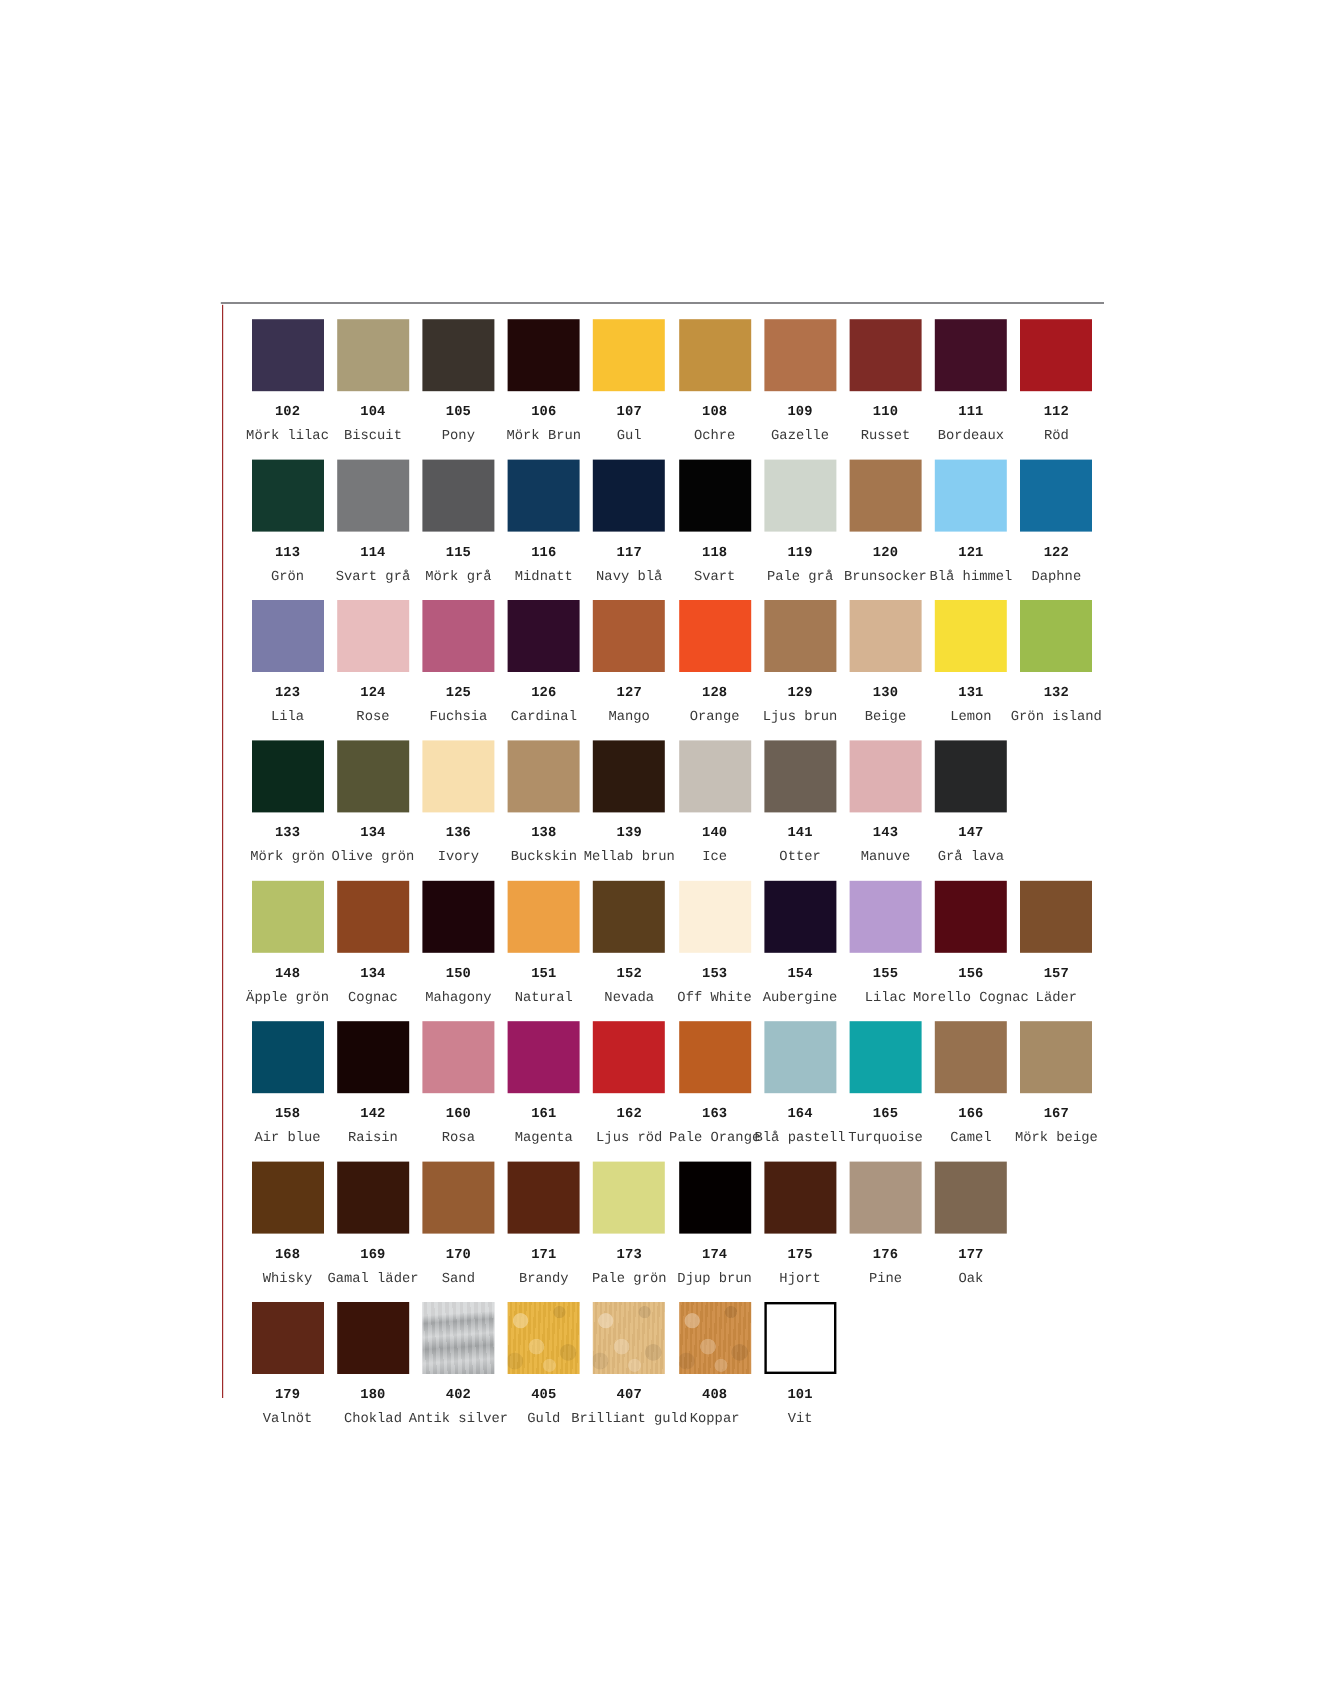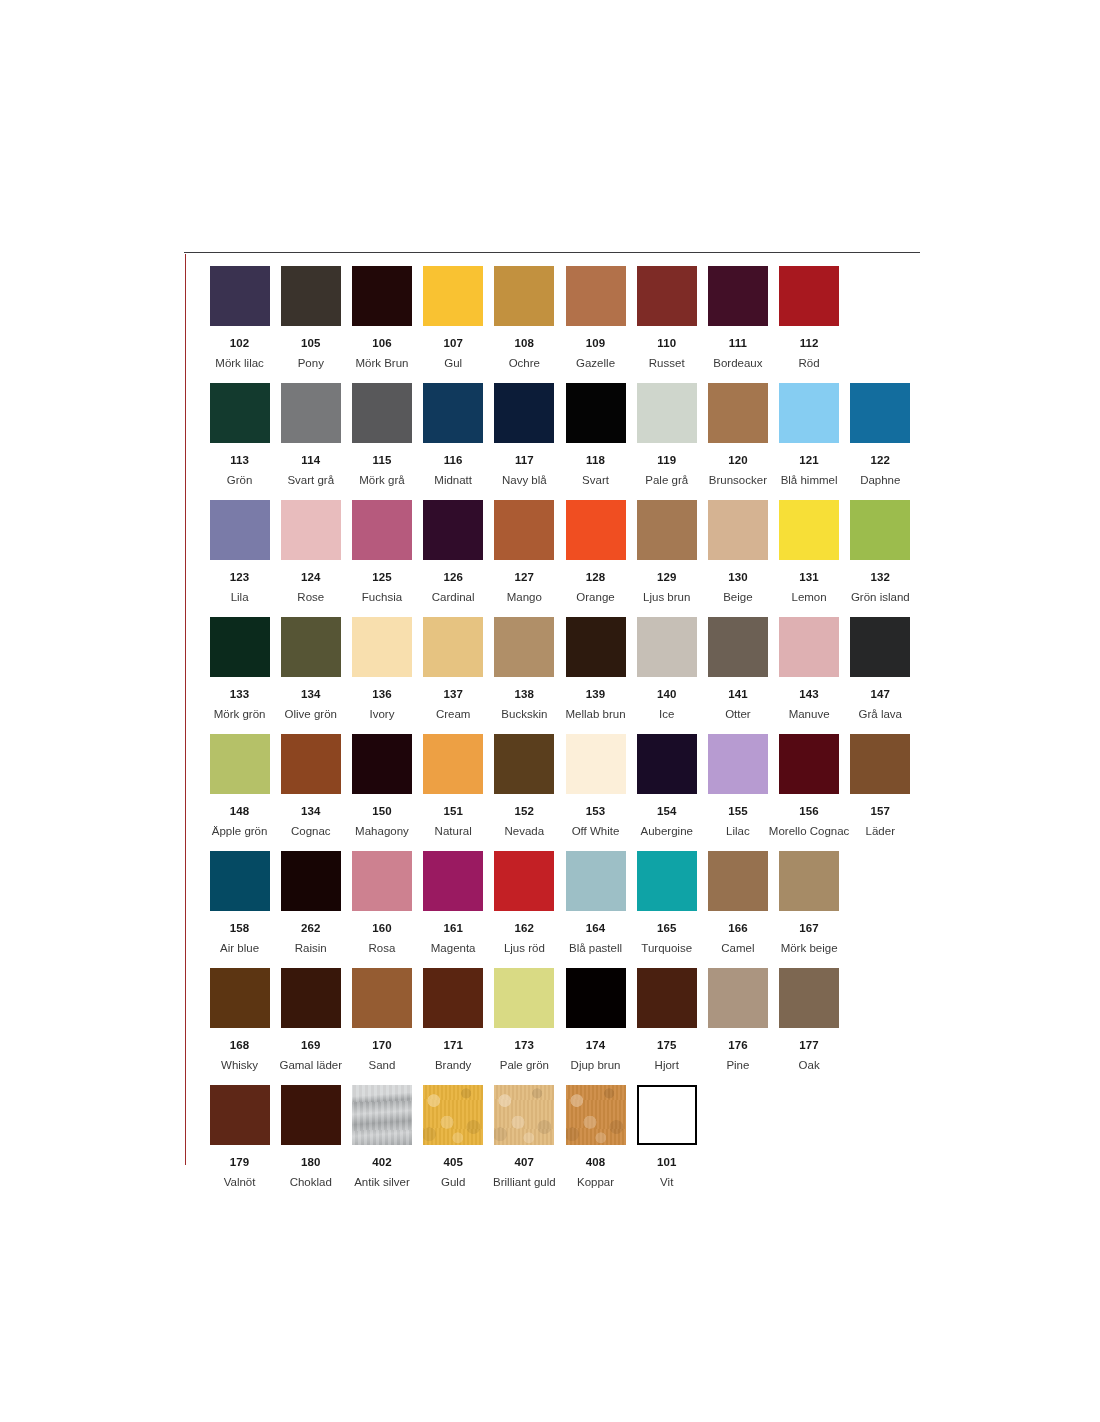--- a/index.html
+++ b/index.html
@@ -41,20 +41,21 @@
     height: 911px;
     border-left: 1.6px solid #9e2b2b;
   }
 
   
   #swatch-grid {
     position: absolute;
     left: 20px;
     top: 14px;
     width: 712px;
+    font-family: Liberation Mono, monospace;
   }
   .swatch-row {
     display: flex;
     flex-direction: row;
     height: 117px;
   }
   .swatch-cell {
     width: 71.2px;
     display: flex;
     flex-direction: column;
@@ -124,20 +125,25 @@
   <div id="top-rule"></div>
   <div id="left-rule"></div>
   <div id="swatch-grid">
       <div class="swatch-row">
         <div class="swatch-cell">
           <div class="chip" style="background-color: rgb(58, 50, 80);"></div>
           <div class="code">102</div>
           <div class="cname">Mörk lilac</div>
         </div>
         <div class="swatch-cell">
+          <div class="chip" style="background-color: rgb(170, 157, 120);"></div>
+          <div class="code">104</div>
+          <div class="cname">Biscuit</div>
+        </div>
+        <div class="swatch-cell">
           <div class="chip" style="background-color: rgb(58, 51, 44);"></div>
           <div class="code">105</div>
           <div class="cname">Pony</div>
         </div>
         <div class="swatch-cell">
           <div class="chip" style="background-color: rgb(34, 8, 8);"></div>
           <div class="code">106</div>
           <div class="cname">Mörk Brun</div>
         </div>
         <div class="swatch-cell">
@@ -285,25 +291,20 @@
           <div class="chip" style="background-color: rgb(86, 85, 53);"></div>
           <div class="code">134</div>
           <div class="cname">Olive grön</div>
         </div>
         <div class="swatch-cell">
           <div class="chip" style="background-color: rgb(248, 223, 174);"></div>
           <div class="code">136</div>
           <div class="cname">Ivory</div>
         </div>
         <div class="swatch-cell">
-          <div class="chip" style="background-color: rgb(230, 195, 129);"></div>
-          <div class="code">137</div>
-          <div class="cname">Cream</div>
-        </div>
-        <div class="swatch-cell">
           <div class="chip" style="background-color: rgb(176, 143, 104);"></div>
           <div class="code">138</div>
           <div class="cname">Buckskin</div>
         </div>
         <div class="swatch-cell">
           <div class="chip" style="background-color: rgb(45, 26, 14);"></div>
           <div class="code">139</div>
           <div class="cname">Mellab brun</div>
         </div>
         <div class="swatch-cell">
@@ -380,39 +381,44 @@
         </div>
       </div>
       <div class="swatch-row">
         <div class="swatch-cell">
           <div class="chip" style="background-color: rgb(5, 74, 99);"></div>
           <div class="code">158</div>
           <div class="cname">Air blue</div>
         </div>
         <div class="swatch-cell">
           <div class="chip" style="background-color: rgb(23, 5, 4);"></div>
-          <div class="code">262</div>
+          <div class="code">142</div>
           <div class="cname">Raisin</div>
         </div>
         <div class="swatch-cell">
           <div class="chip" style="background-color: rgb(205, 129, 144);"></div>
           <div class="code">160</div>
           <div class="cname">Rosa</div>
         </div>
         <div class="swatch-cell">
           <div class="chip" style="background-color: rgb(154, 26, 97);"></div>
           <div class="code">161</div>
           <div class="cname">Magenta</div>
         </div>
         <div class="swatch-cell">
           <div class="chip" style="background-color: rgb(195, 32, 37);"></div>
           <div class="code">162</div>
           <div class="cname">Ljus röd</div>
         </div>
         <div class="swatch-cell">
+          <div class="chip" style="background-color: rgb(188, 93, 33);"></div>
+          <div class="code">163</div>
+          <div class="cname">Pale Orange</div>
+        </div>
+        <div class="swatch-cell">
           <div class="chip" style="background-color: rgb(157, 191, 198);"></div>
           <div class="code">164</div>
           <div class="cname">Blå pastell</div>
         </div>
         <div class="swatch-cell">
           <div class="chip" style="background-color: rgb(15, 163, 166);"></div>
           <div class="code">165</div>
           <div class="cname">Turquoise</div>
         </div>
         <div class="swatch-cell">

